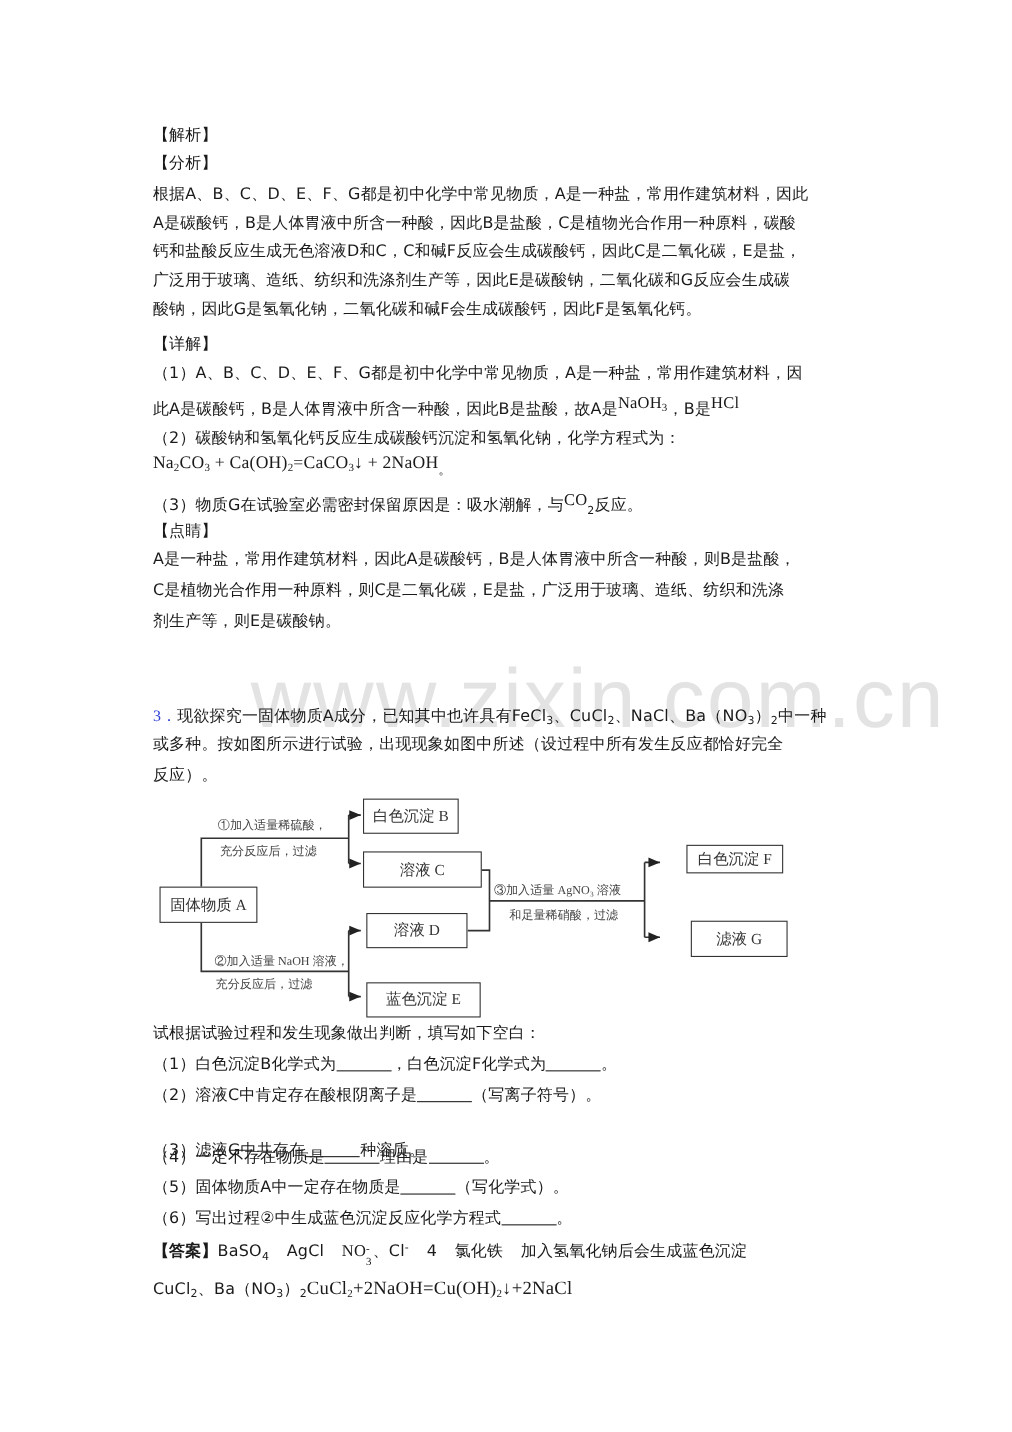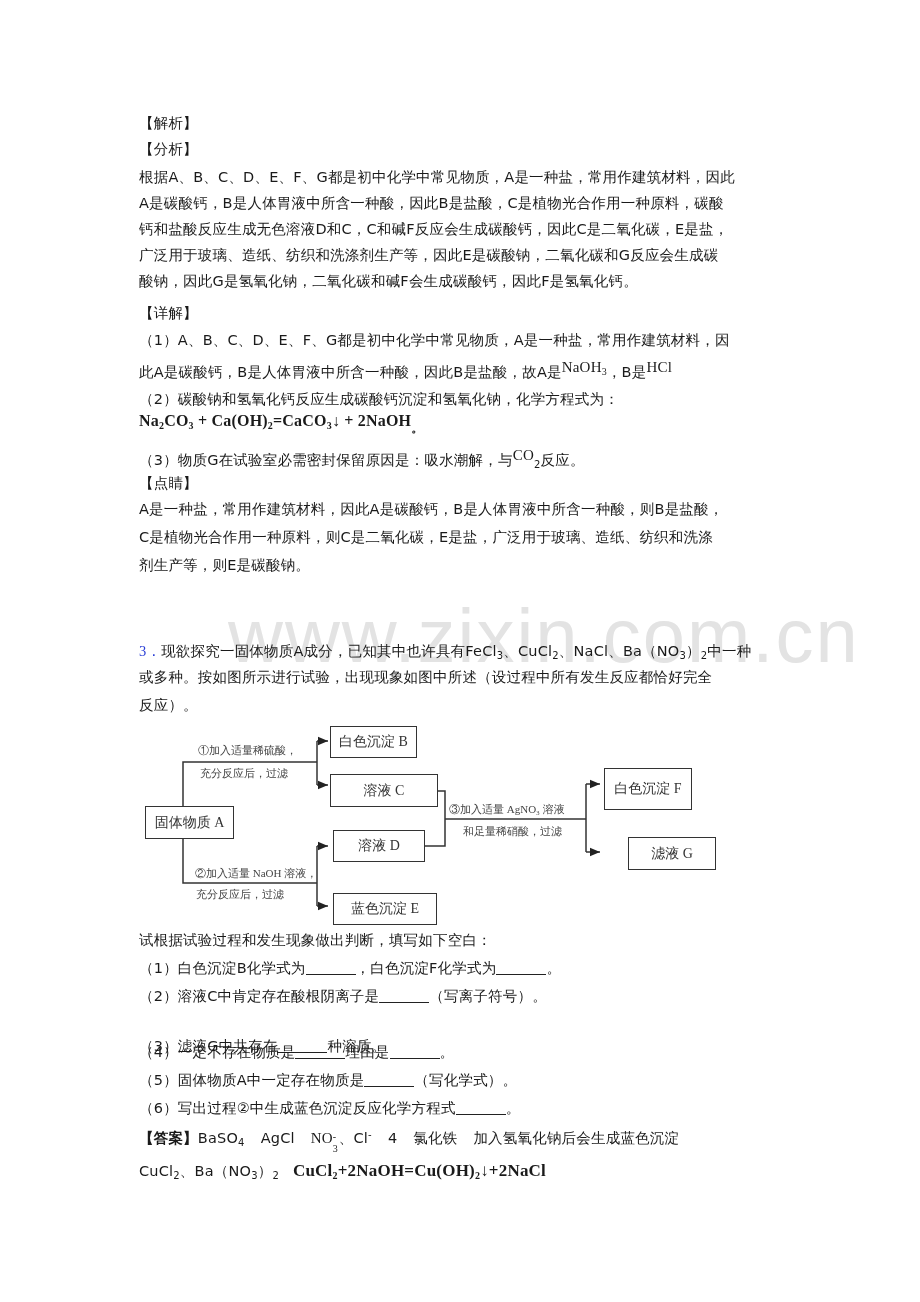--- a/index.html
+++ b/index.html
@@ -7,21 +7,21 @@
          font-family: "DejaVu Sans", "Liberation Sans", sans-serif; color: #1a1a1a; }
   .page { position: absolute; left: 0; top: 0; width: 920px; height: 1302px; }
   .line { position: absolute; left: 139px; font-size: 14.5px; line-height: 26px; white-space: nowrap; letter-spacing: 0.2px; }
   .serif { font-family: "Liberation Serif", "DejaVu Serif", serif; }
   sub { font-size: 10px; vertical-align: -3px; line-height: 0; }
   sup { font-size: 10px; vertical-align: 5px; line-height: 0; }
   .qnum { color: #2b3fd6; }
   .watermark { position: absolute; left: 228px; top: 598px; font-family: "Liberation Sans", sans-serif;
                font-size: 76px; color: #e3e3e3; letter-spacing: 2px; z-index: 0; line-height: 76px; }
   .content { position: relative; z-index: 1; }
-  .formula-lg { font-family: "Liberation Serif", "DejaVu Serif", serif; font-size: 17px; font-weight: bold; }
+  .formula-lg { font-family: "Liberation Serif", "DejaVu Serif", serif; font-size: 17px; }
   
   .diagram { position: absolute; left: 140px; top: 722px; width: 560px; height: 200px; }
   .box { position: absolute; border: 1.5px solid #333; background: #fff; font-family: "Liberation Serif", "DejaVu Serif", serif;
          font-size: 14px; color: #333; display: flex; align-items: center; justify-content: center; box-sizing: border-box; }
   .dlabel { position: absolute; font-family: "Liberation Serif", "DejaVu Serif", serif; font-size: 11px; color: #444; white-space: nowrap; text-align: right; }
   .blank { display: inline-block; width: 50px; border-bottom: 1px solid #222; height: 14px; vertical-align: -2px; }
 </style>
 </head>
 <body>
 
@@ -86,21 +86,21 @@
           <line x1="446" y1="62" x2="446" y2="130"></line>
           <line x1="446" y1="62" x2="460" y2="62" marker-end="url(#arr)"></line>
           <line x1="446" y1="130" x2="460" y2="130" marker-end="url(#arr)"></line>
         </g>
       </svg>
       <div class="box" style="left:5px;top:84px;width:89px;height:33px">固体物质 A</div>
       <div class="box" style="left:190px;top:4px;width:87px;height:32px">白色沉淀 B</div>
       <div class="box" style="left:190px;top:52px;width:108px;height:33px">溶液 C</div>
       <div class="box" style="left:193px;top:108px;width:92px;height:32px">溶液 D</div>
       <div class="box" style="left:193px;top:171px;width:104px;height:32px">蓝色沉淀 E</div>
-      <div class="box" style="left:464px;top:46px;width:88px;height:42px">白色沉淀 F</div>
+      <div class="box" style="left:484px;top:46px;width:88px;height:26px">白色沉淀 F</div>
       <div class="box" style="left:488px;top:115px;width:88px;height:33px">滤液 G</div>
       <div class="dlabel" style="left:58px;top:21px">①加入适量稀硫酸，</div>
       <div class="dlabel" style="left:60px;top:44px">充分反应后，过滤</div>
       <div class="dlabel" style="left:55px;top:144px">②加入适量 NaOH 溶液，</div>
       <div class="dlabel" style="left:56px;top:165px">充分反应后，过滤</div>
       <div class="dlabel" style="left:309px;top:80px">③加入适量 AgNO₃ 溶液</div>
       <div class="dlabel" style="left:323px;top:102px">和足量稀硝酸，过滤</div>
     </div>
 
     <div class="line" style="top:927px">试根据试验过程和发生现象做出判断，填写如下空白：</div>
@@ -120,16 +120,16 @@
       <span>（5）固体物质A中一定存在物质是</span><span class="blank"></span><span>（写化学式）。</span>
     </div>
     <div class="line" style="top:1095px">
       <span>（6）写出过程②中生成蓝色沉淀反应化学方程式</span><span class="blank"></span><span>。</span>
     </div>
 
     <div class="line" style="top:1125px">
       <span style="font-weight:bold">【答案】</span><span>BaSO</span><sub>4</sub><span style="margin-left:16px">AgCl</span><span class="serif" style="margin-left:16px;font-size:15px"><span>NO</span><span style="display:inline-block;position:relative;width:6px"><sup style="position:absolute;top:-6px;left:0">-</sup><sub style="position:absolute;top:6px;left:0">3</sub></span></span><span>、Cl</span><sup>-</sup><span style="margin-left:16px">4</span><span style="margin-left:16px">氯化铁</span><span style="margin-left:16px">加入氢氧化钠后会生成蓝色沉淀</span>
     </div>
     <div class="line" style="top:1158px">
-      <span>CuCl</span><sub>2</sub><span>、Ba（NO</span><sub>3</sub><span>）</span><sub>2</sub><span class="formula-lg" style="margin-left:14px"><span>CuCl</span><sub>2</sub><span>+2NaOH=Cu(OH)</span><sub>2</sub><span>↓+2NaCl</span></span>
+      <span>CuCl</span><sub>2</sub><span>、Ba（NO</span><sub>3</sub><span>）</span><sub>2</sub><span class="formula-lg" style=""><span>CuCl</span><sub>2</sub><span>+2NaOH=Cu(OH)</span><sub>2</sub><span>↓+2NaCl</span></span>
     </div>
   </div>
 </div>
 
 </body></html>

